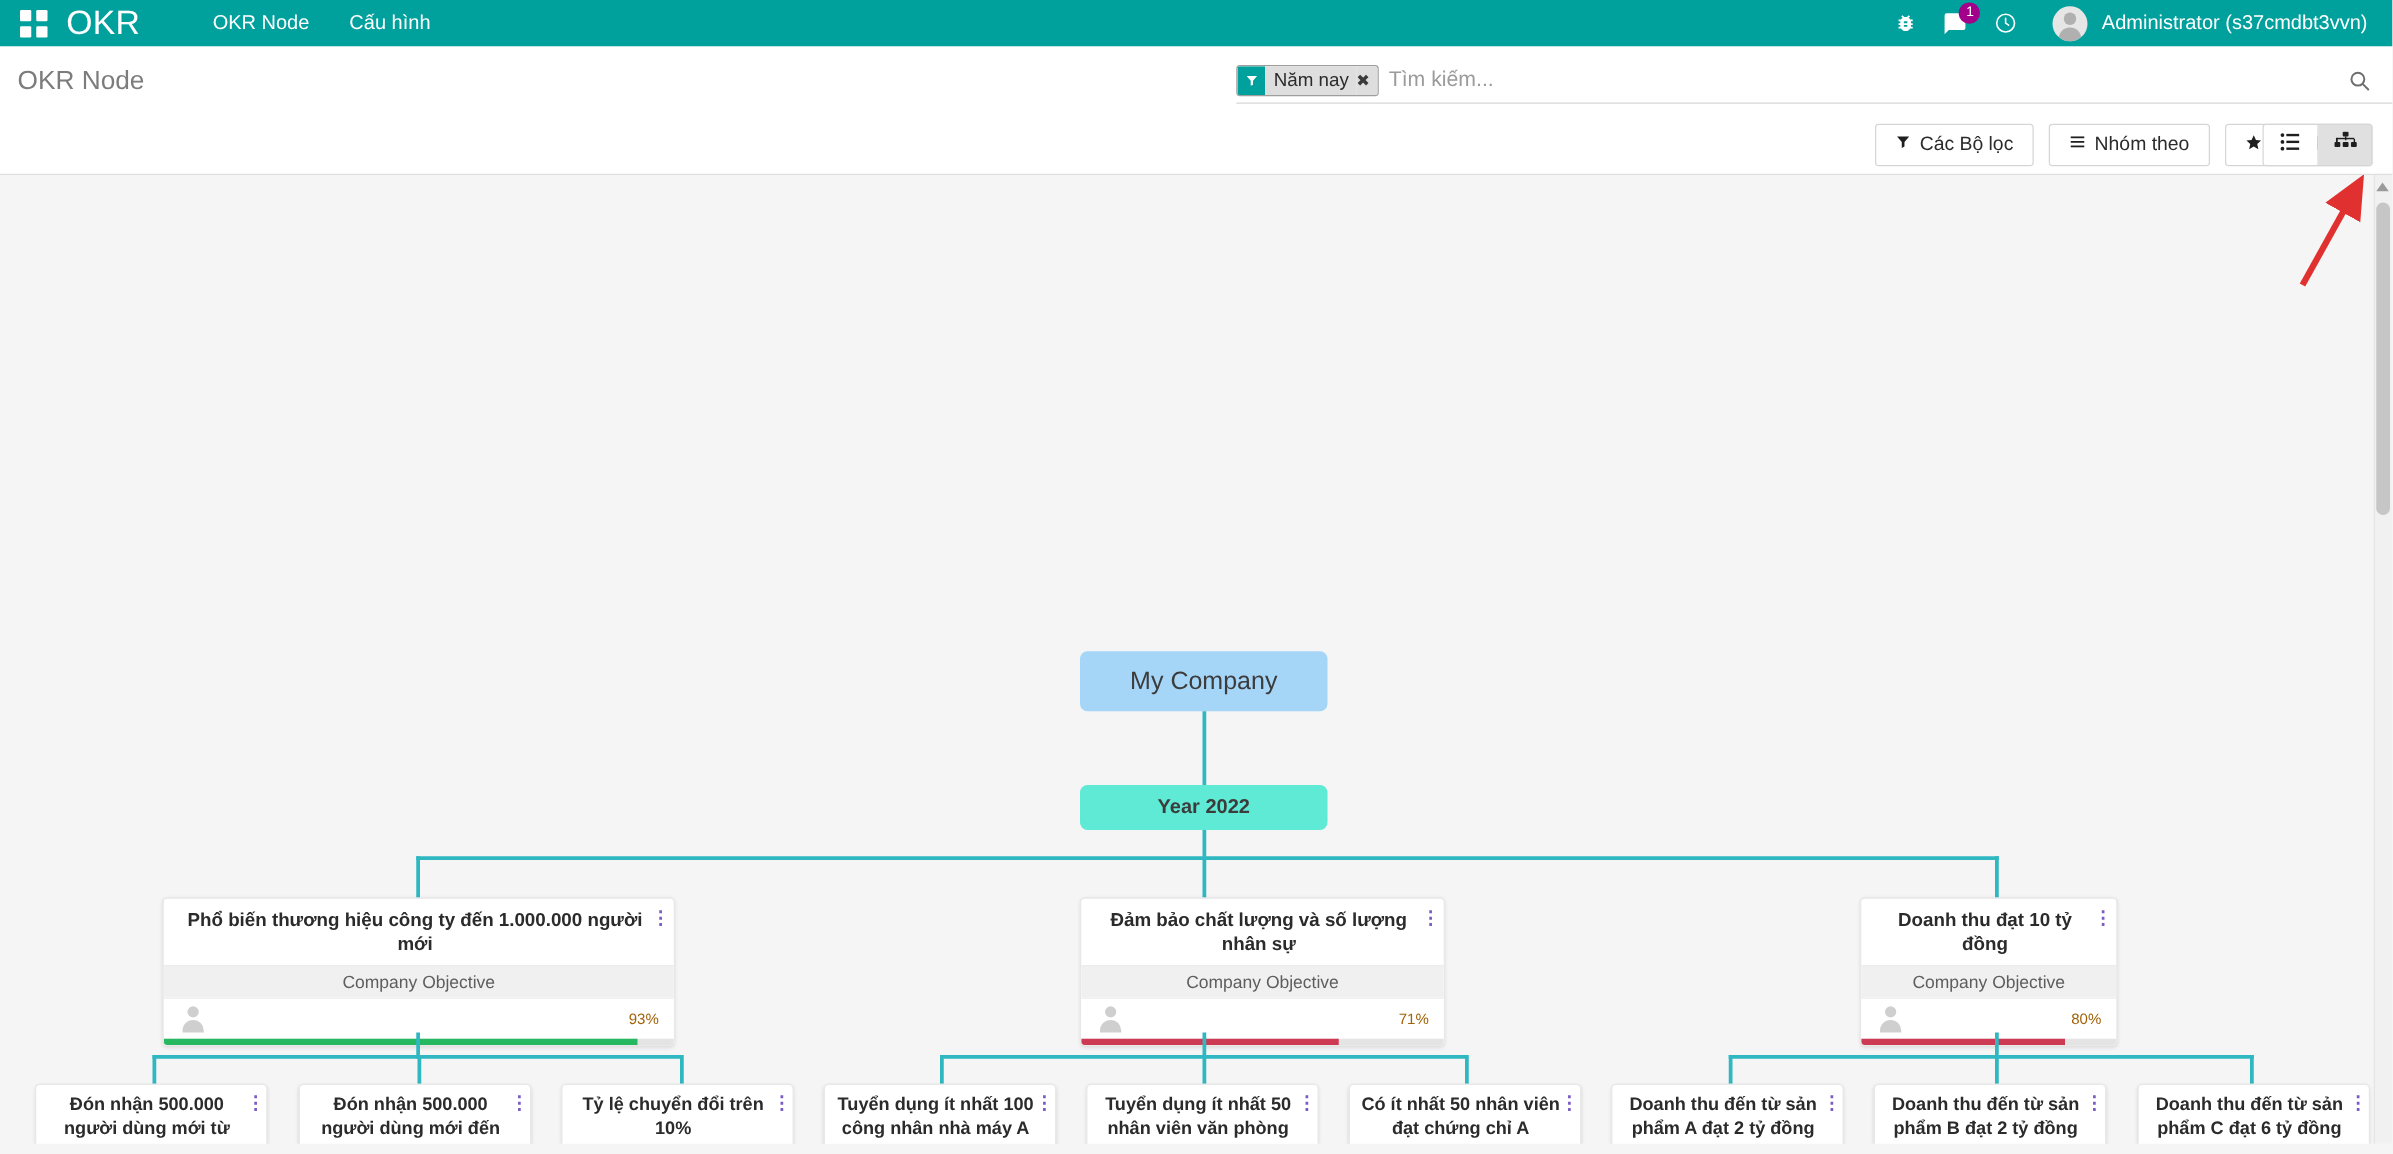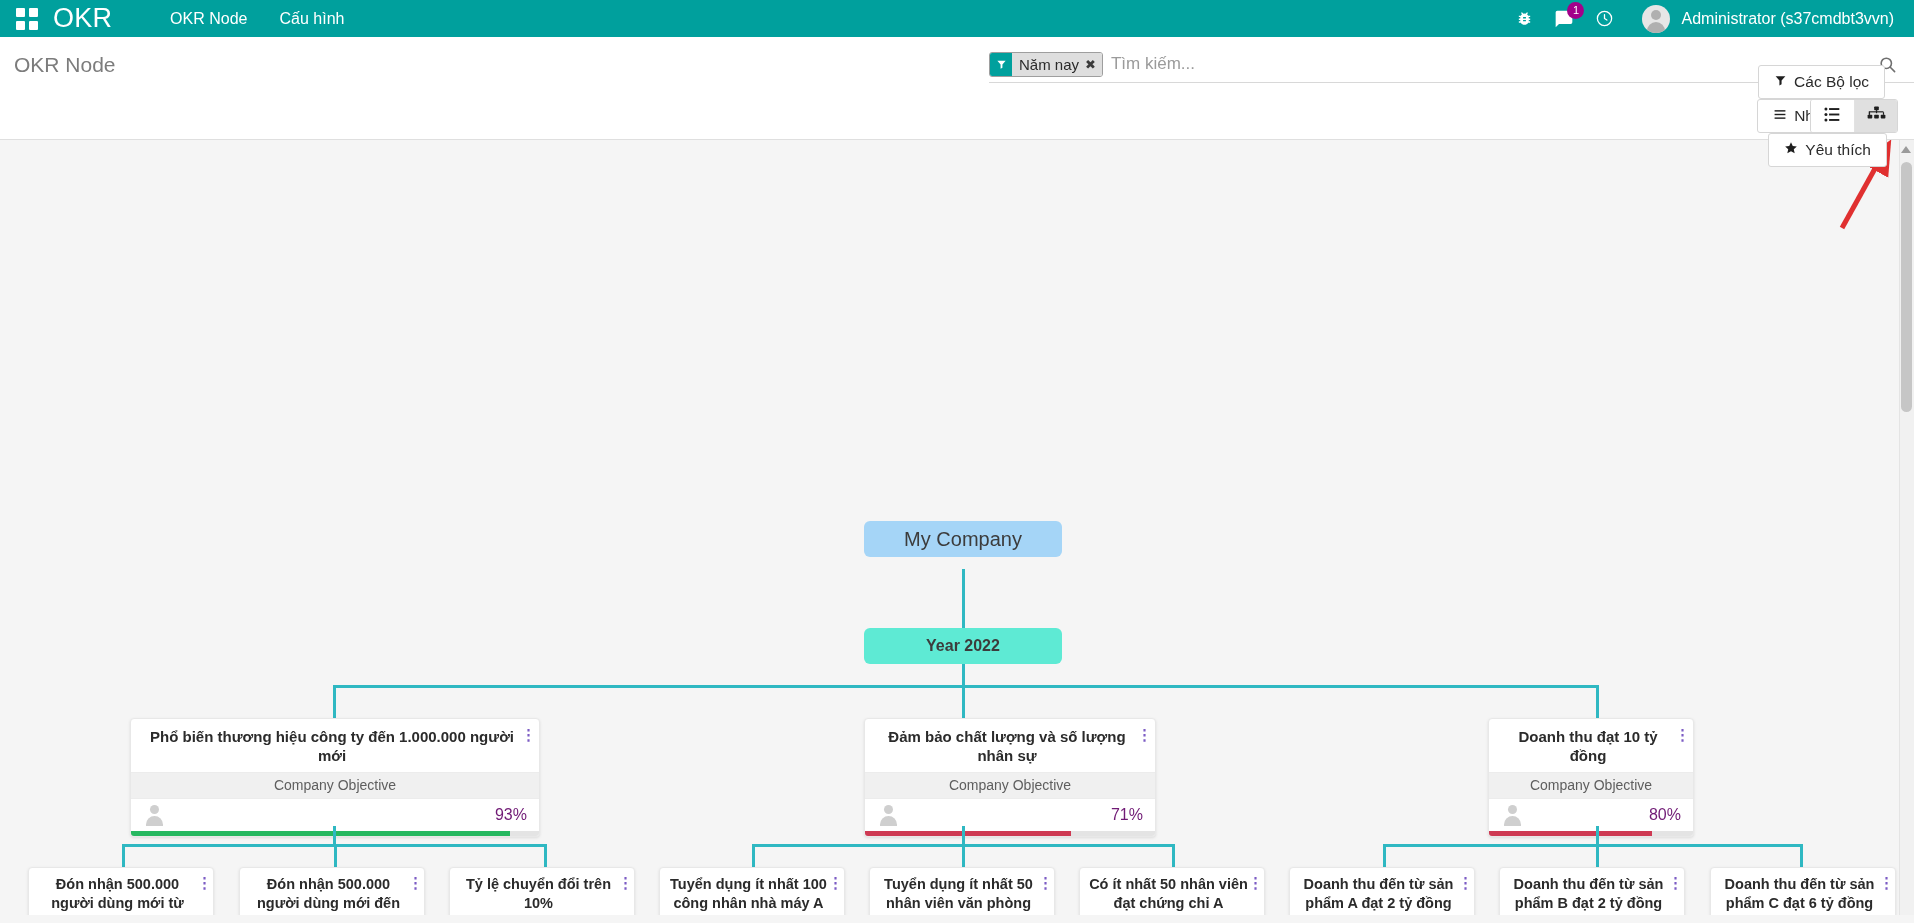--- a/index.html
+++ b/index.html
@@ -173,22 +173,20 @@
   .cp-row-2 {
     display: flex;
     align-items: center;
     height: 48px;
     padding: 0 16px 0 0;
     position: relative;
   }
   .btn-group {
     margin-left: auto;
     display: flex;
-    align-items: center;
-    flex-direction: column;
   }
   .cp-btn {
     height: 34px;
     background: #ffffff;
     border: 1px solid #d6d6d6;
     border-radius: 3px;
     font-size: 15.5px;
     color: #2b2b2b;
     display: flex;
     align-items: center;
@@ -252,21 +250,21 @@
   
   .node-company, .node-year {
     position: absolute;
     border-radius: 6px;
     display: flex; align-items: center; justify-content: center;
     text-align: center;
     color: #3c3c3c;
   }
   .node-company {
     left: 864px; top: 381px;
-    width: 198px; height: 36px;
+    width: 198px; height: 48px;
     background: #A5D5F7;
     font-size: 20px;
   }
   .node-year {
     left: 864px; top: 488px;
     width: 198px; height: 36px;
     background: #5eead4;
     font-size: 16px;
     font-weight: bold;
   }
@@ -319,21 +317,21 @@
     padding: 4px 0 5px;
   }
   .obj-foot {
     display: flex;
     align-items: center;
     justify-content: space-between;
     padding: 4px 12px 5px 12px;
     border-top: 1px solid #ececec;
     background: #ffffff;
   }
-  .pct { font-size: 16px; color: #701a75; }
+  .pct { font-size: 12px; color: #a16207; }
   .avatar-ph {
     width: 23px; height: 23px;
     position: relative;
     flex: none;
   }
   .avatar-ph .h { position: absolute; width: 9px; height: 9px; border-radius: 50%; background: #cfcfcf; left: 7px; top: 2px; }
   .avatar-ph .b { position: absolute; width: 17px; height: 10px; border-radius: 9px 9px 0 0; background: #cfcfcf; left: 3px; top: 13px; }
   .progress {
     height: 5px;
     background: #e4e4e4;

